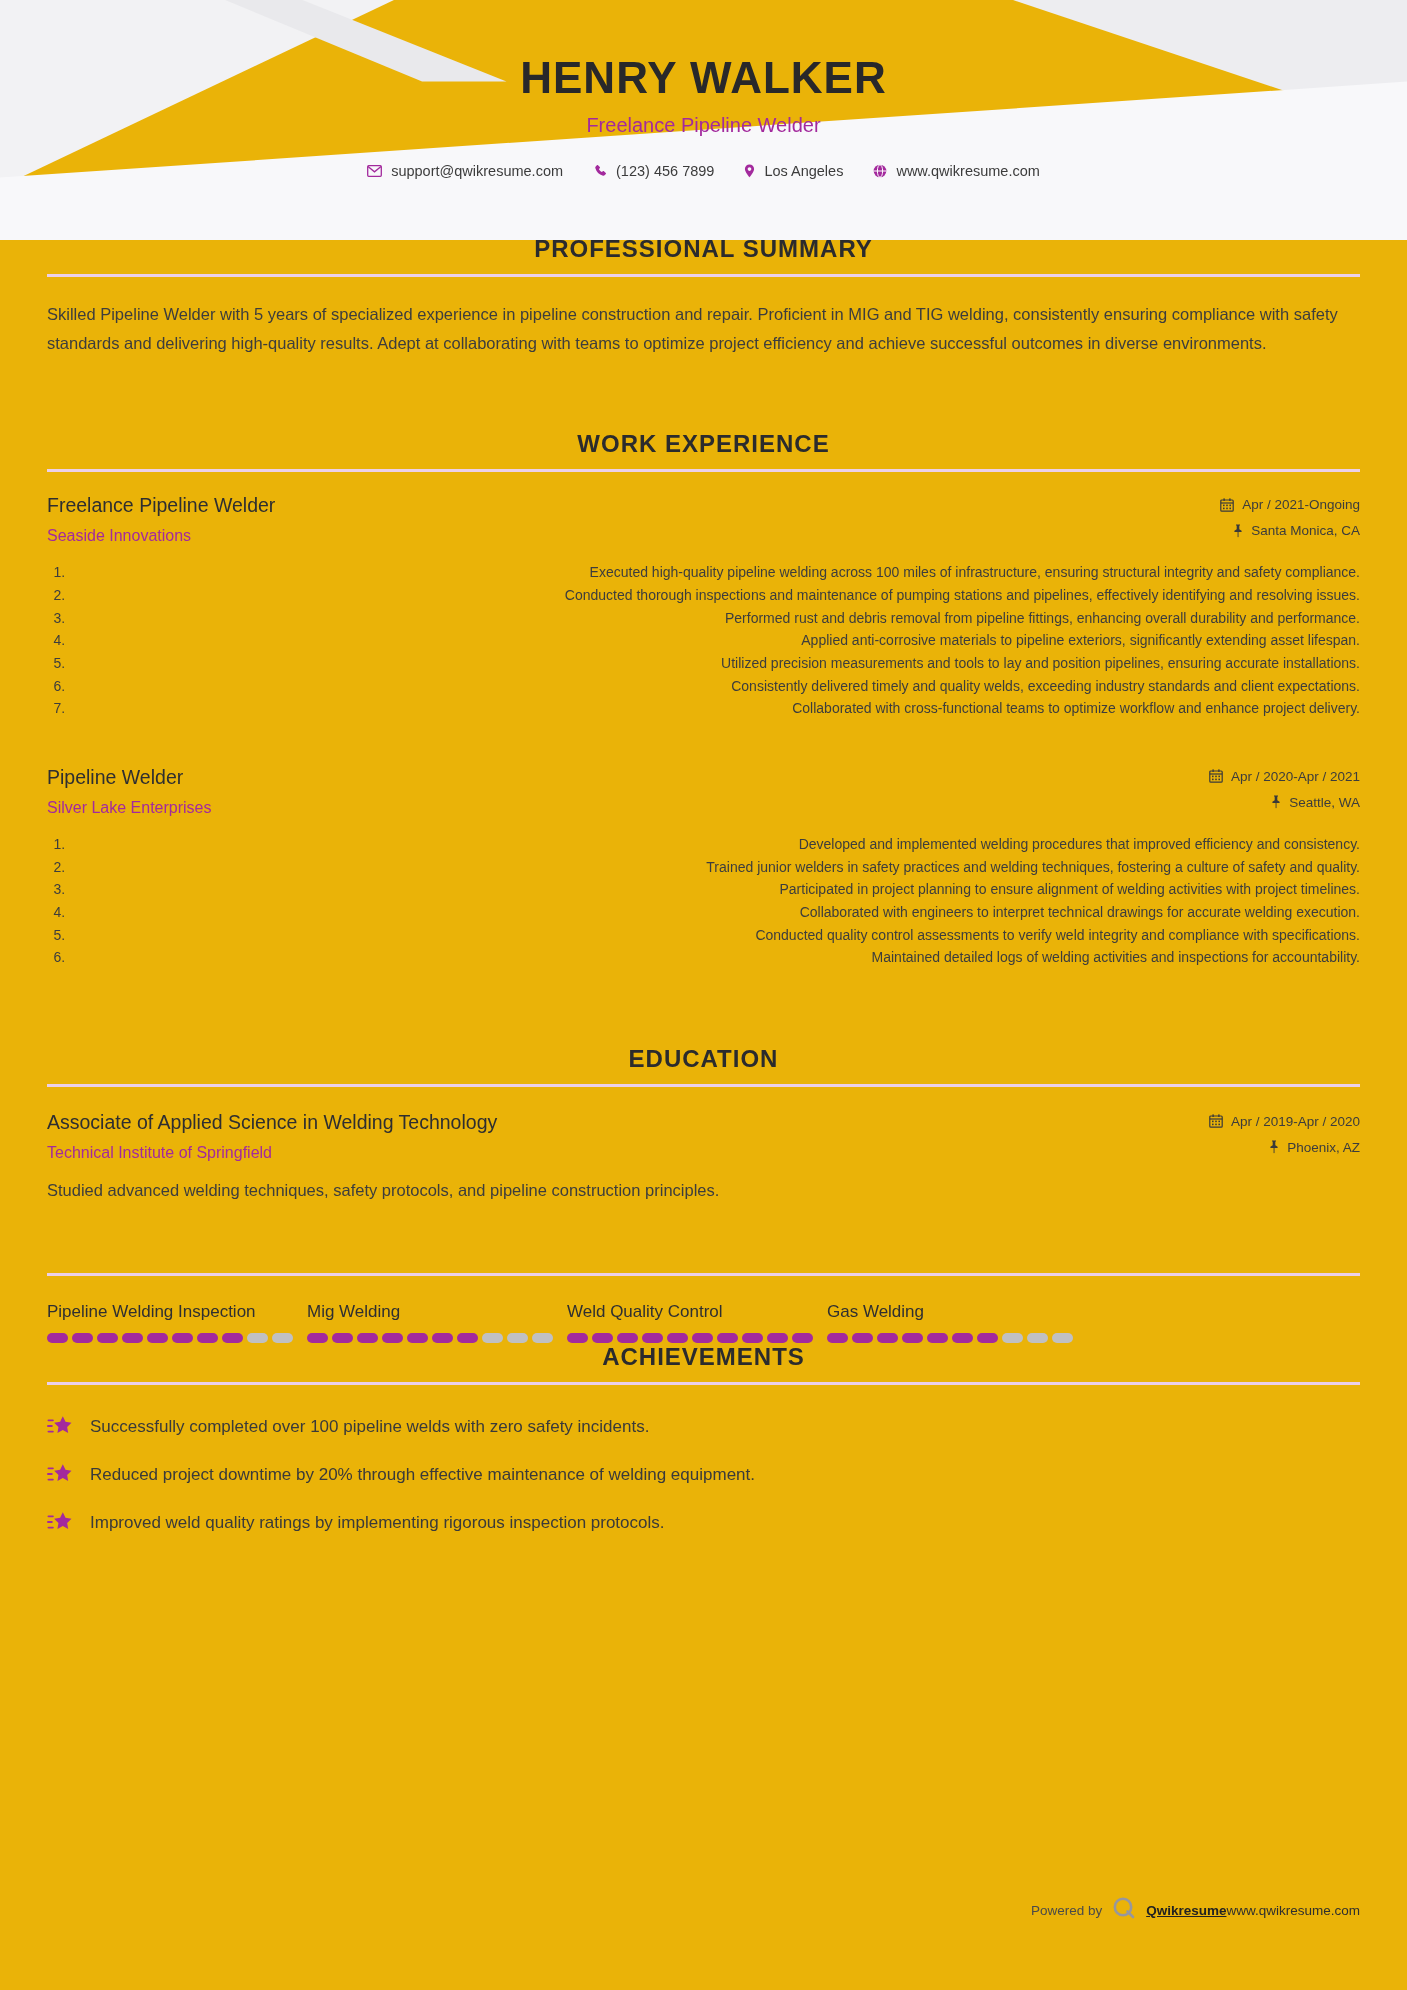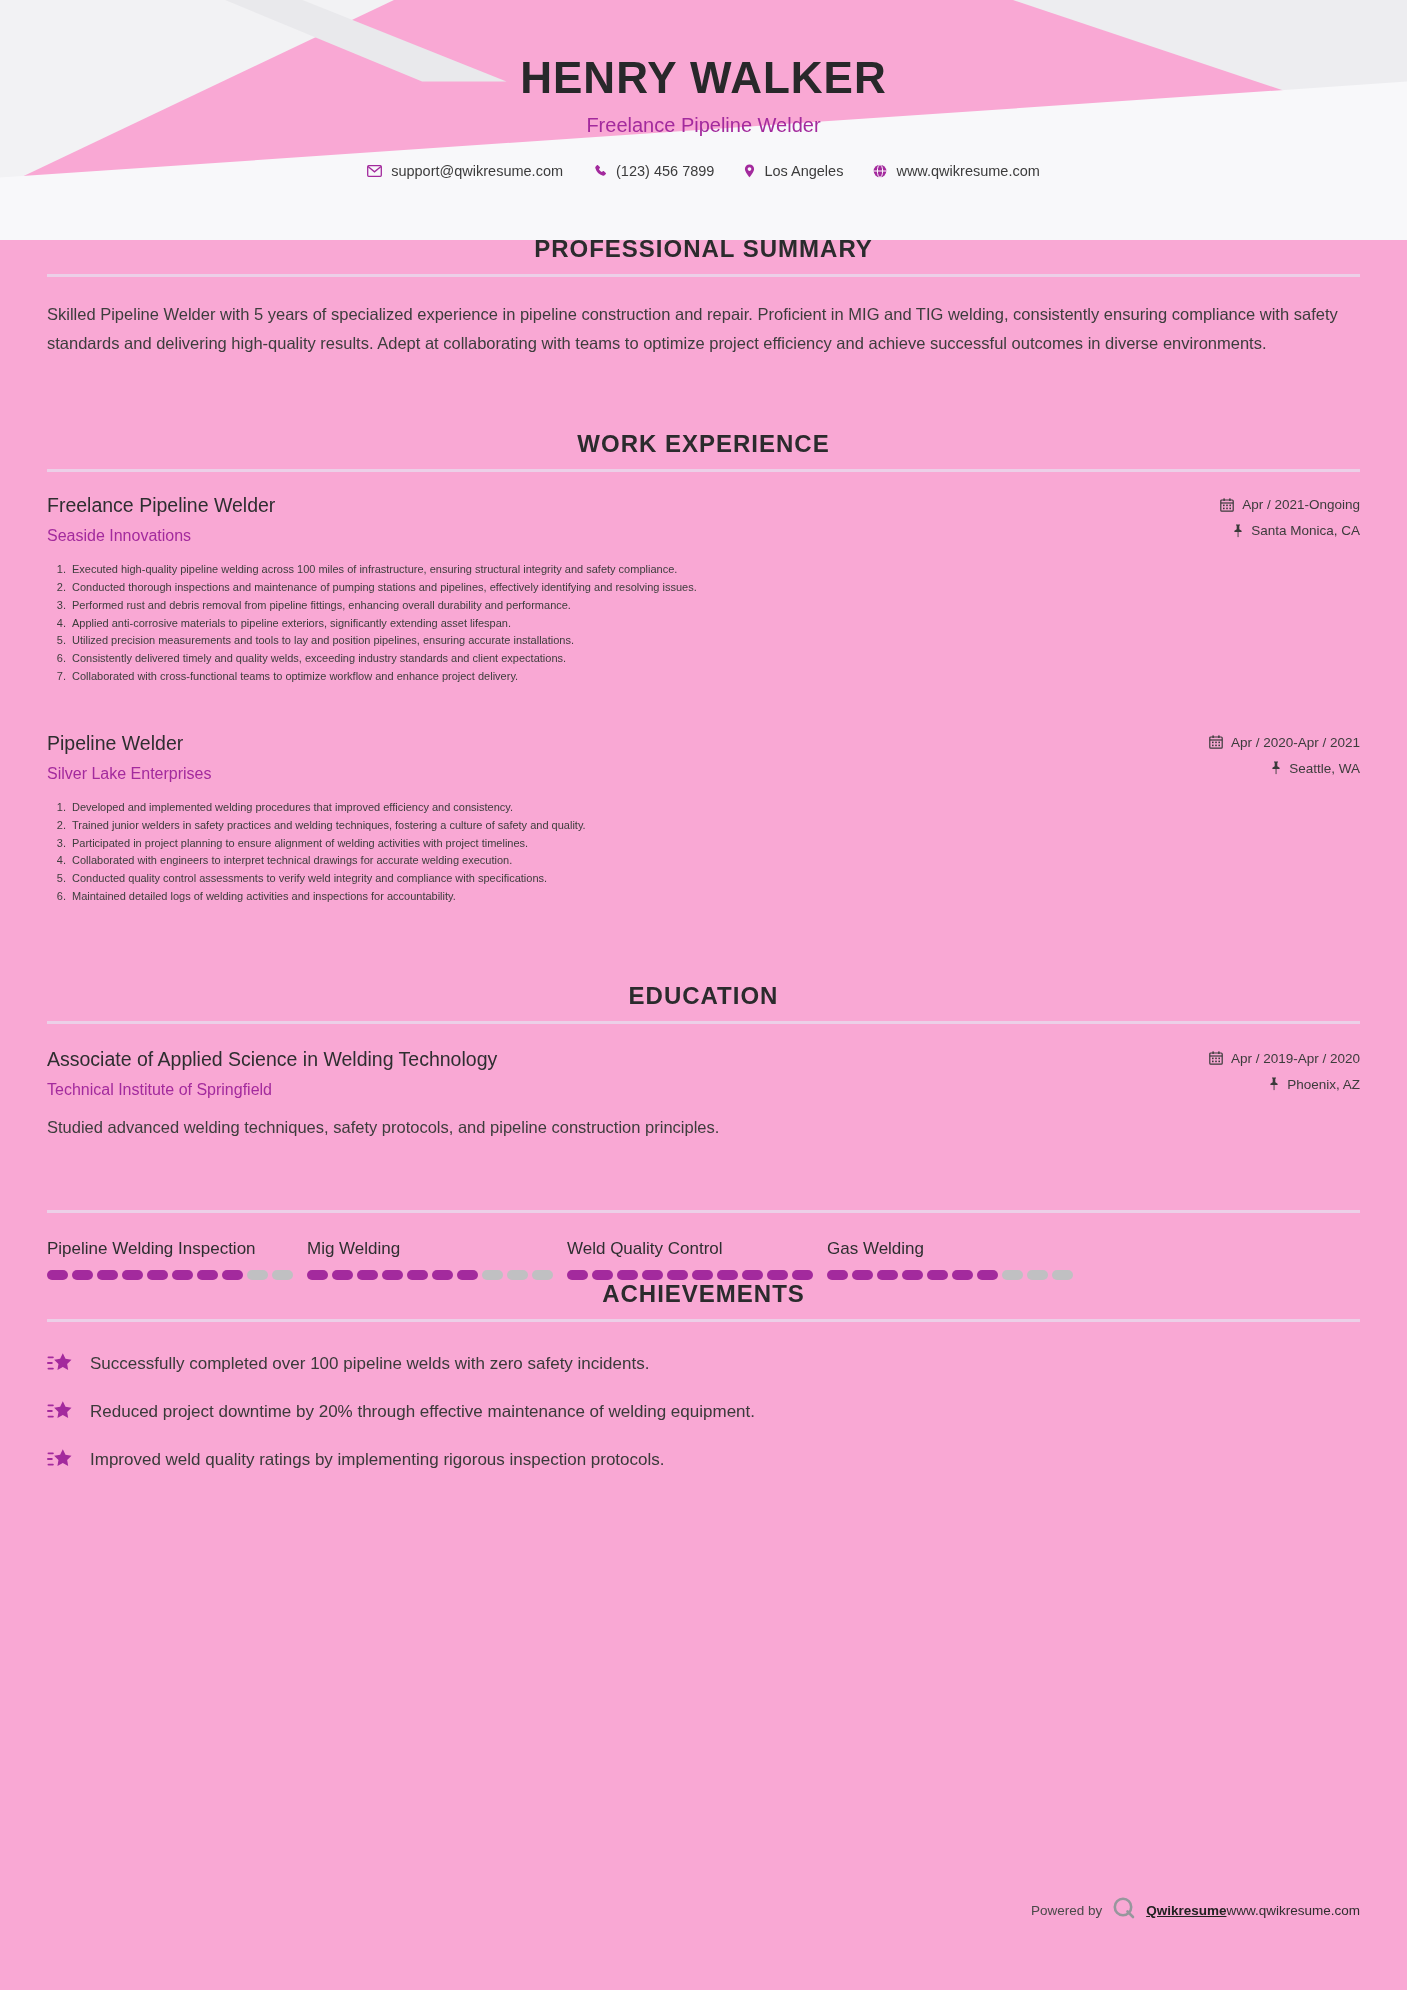--- a/index.html
+++ b/index.html
@@ -1,18 +1,18 @@
 <!DOCTYPE html>
 <html><head>
 <meta charset="utf-8">
 <style>
   html,body { margin:0; padding:0; background:#ffffff; }
   .page {
     position:relative; width:1407px; height:1990px; margin:0 auto;
-    background:#f9a8d4; overflow:hidden;
+    background:#eab308; overflow:hidden;
     font-family:"Liberation Sans", sans-serif; color:#3d3d3d;
   }
   
   .header-bg { position:absolute; top:0; left:0; width:1407px; height:240px; overflow:hidden; }
   .header-bg .sh { position:absolute; inset:0; }
   .sh1 { background:#f2f2f4; clip-path:polygon(0 0, 28% 0, 0 78%); }
   .sh2 { background:#ededf0; clip-path:polygon(72% 0, 100% 0, 100% 55%); }
   .sh3 { background:#e9e9ec; clip-path:polygon(16% 0, 21.5% 0, 36% 34%, 30% 34%); }
   .sh4 { background:#f8f8fa; clip-path:polygon(0 74%, 100% 34%, 100% 100%, 0 100%); }
 
@@ -35,21 +35,21 @@
   .job { margin-top:22px; }
   .job + .job { margin-top:46px; }
   .job-head, .edu-head { display:flex; justify-content:space-between; align-items:flex-start; }
   .job-title, .edu-degree { margin:0; font-size:19.5px; font-weight:400; color:#2e2e30; }
   .job-company, .edu-school { margin-top:10px; font-size:16px; color:#a32a9d; }
   .job-meta, .edu-meta { text-align:right; font-size:13.5px; color:#3c3c3c; padding-top:3px; }
   .meta-row { display:flex; justify-content:flex-end; align-items:center; gap:8px; }
   .meta-row + .meta-row { margin-top:11px; }
   .meta-row svg { display:block; }
   ol.bullets { margin:16px 0 0 0; padding-left:22px; }
-  ol.bullets li { font-size:11px; line-height:1.62; color:#3d3d3d; padding-left:3px; }
+  ol.bullets li { font-size:14px; line-height:1.62; color:#3d3d3d; padding-left:3px;text-align:right; }
 
   .sec-edu { margin-top:76px; }
   .edu-entry { margin-top:24px; }
   .edu-desc { margin-top:15px; font-size:16.5px; line-height:1.6; color:#3d3d3d; }
 
   .sec-skills { margin-top:70px; }
   .skills-grid { margin-top:26px; display:grid; grid-template-columns:repeat(4, 260px); }
   .skill-label { font-size:17px; color:#2f2f31; }
   .skill-bar { margin-top:11px; display:flex; gap:4px; }
   .seg { width:21px; height:10px; border-radius:5px; background:#c0c0c2; }

